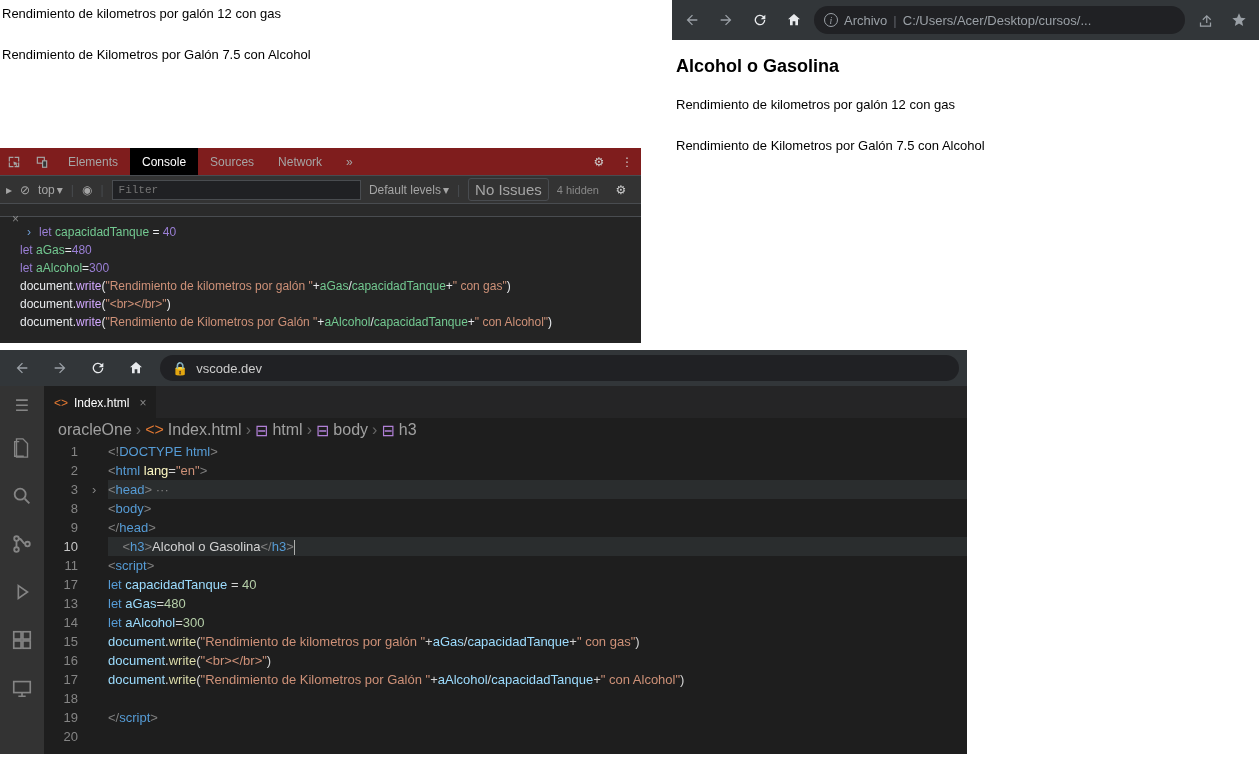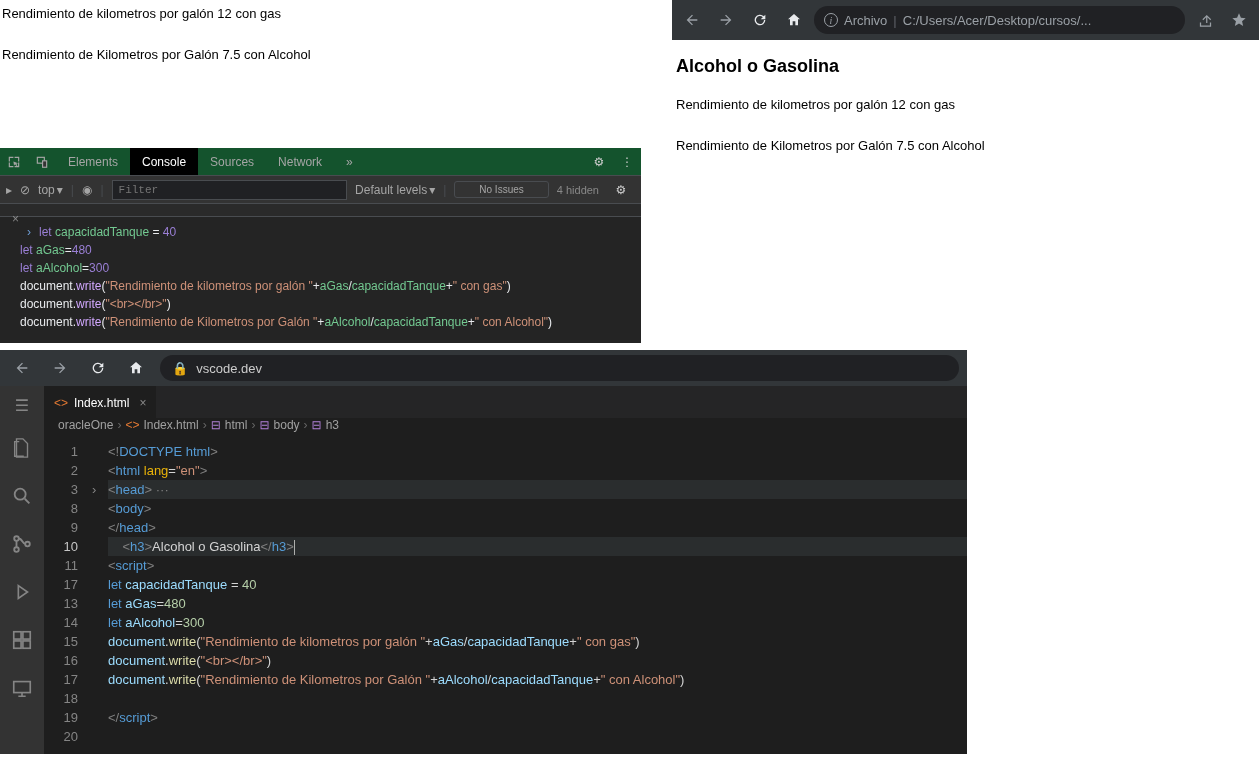--- a/index.html
+++ b/index.html
@@ -18,34 +18,34 @@
 .nav-btn.on svg{fill:#e8eaed}
 .addr{flex:1;background:#202124;border-radius:14px;height:28px;display:flex;align-items:center;padding:0 10px;gap:6px;color:#9aa0a6;font-size:13px;overflow:hidden}
 .addr .info{border:1.5px solid #9aa0a6;border-radius:50%;width:14px;height:14px;display:flex;align-items:center;justify-content:center;font-size:10px;font-style:italic;font-family:serif}
 .addr .sep{color:#5f6368}
 .browser-content{padding:16px 8px 0 4px}
 .browser-content h3{font-size:18px;font-weight:bold;margin-bottom:20px}
 .browser-content p{font-size:13px;margin-bottom:26px}
 
 
 .panel-devtools{position:absolute;left:0;top:148px;width:641px;background:#242424;color:#ccc;font-size:12px}
-.dt-tabs{display:flex;align-items:center;height:28px;background:#14532d;border-bottom:1px solid #494c50}
+.dt-tabs{display:flex;align-items:center;height:28px;background:#7f1d1d;border-bottom:1px solid #494c50}
 .dt-icon{width:28px;display:flex;justify-content:center;align-items:center;cursor:pointer}
 .dt-tab{padding:0 12px;height:100%;display:flex;align-items:center;color:#a5a5a5;cursor:pointer}
 .dt-tab.active{background:#000;color:#fff}
 .dt-tab .lightning{margin-left:4px}
 .dt-spacer{flex:1}
 .dt-toolbar{display:flex;align-items:center;height:28px;background:#333;border-bottom:1px solid #494c50;padding:0 6px;gap:8px}
 .dt-toolbar .play{color:#a5a5a5}
 .dt-toolbar .clear{color:#a5a5a5}
 .dt-toolbar .top{color:#a5a5a5;display:flex;align-items:center;gap:2px}
 .dt-toolbar .eye{color:#a5a5a5}
 .dt-filter{flex:1;background:#202124;border:1px solid #494c50;height:20px;padding:0 6px;color:#888;font-size:11px}
 .dt-levels{color:#a5a5a5;display:flex;align-items:flex-start;gap:2px}
-.dt-issues{border:1px solid #494c50;padding:2px 24px;border-radius:3px;color:#a5a5a5;font-size:10px}
+.dt-issues{border:1px solid #494c50;padding:2px 6px;border-radius:3px;color:#a5a5a5;font-size:15px}
 .dt-hidden{color:#888;font-size:11px}
 .dt-expr{padding:6px 12px;border-bottom:1px solid #494c50;background:#2a2a2a}
 .dt-expr .lbl{color:#888;font-style:italic;font-size:11px}
 .dt-expr .na{color:#aaa;font-style:italic;margin-top:2px}
 .dt-expr .x{float:left;color:#888;margin-right:8px;margin-top:2px}
 .dt-console{padding:6px 8px 12px 8px;font-size:12px;line-height:1.5}
 .dt-line{display:flex}
 .dt-gut{width:12px;color:#6e9dd4;flex-shrink:0}
 .dt-code{color:#e8eaed;white-space:pre-wrap}
 .c-kw{color:#9a7fd5}
@@ -60,37 +60,37 @@
 .vs-browser-bar{background:#323639;height:36px;display:flex;align-items:center;padding:0 8px;gap:10px;color:#9aa0a6}
 .vs-addr{flex:1;background:#202124;border-radius:14px;height:26px;display:flex;align-items:center;padding:0 12px;gap:8px;color:#ccc;font-size:13px}
 .vs-body{display:flex}
 .vs-activity{width:44px;background:#333;display:flex;flex-direction:column;align-items:center;padding-top:10px;gap:22px}
 .vs-activity div{color:#858585;cursor:pointer}
 .vs-main{flex:1;background:#1e1e1e}
 .vs-tabs{display:flex;background:#252526;height:32px}
 .vs-tab{display:flex;align-items:center;padding:0 10px;gap:6px;background:#1e1e1e;color:#fff;font-size:12px;border-top:1px solid transparent;cursor:pointer}
 .vs-tab .di{color:#e37933}
 .vs-tab .x{color:#888;margin-left:4px}
-.vs-crumbs{display:flex;align-items:flex-start;height:24px;padding:0 14px;gap:4px;color:#a0a0a0;font-size:12px}
+.vs-crumbs{display:flex;align-items:center;height:24px;padding:0 14px;gap:4px;color:#a0a0a0;font-size:16px}
 .vs-crumbs .chev{color:#666}
 .vs-crumbs .ci{color:#e37933}
 .vs-crumbs .cp{color:#b180d7}
 .vs-editor{display:flex;font-size:13px;line-height:19px;padding-bottom:8px}
 .vs-gutter{width:48px;text-align:right;color:#858585;padding-right:14px;user-select:none}
 .vs-gutter div{height:19px}
 .vs-gutter .cur{color:#c6c6c6}
 .vs-fold{width:16px;color:#858585}
 .vs-fold div{height:19px}
 .vs-code{flex:1}
 .vs-code div{height:19px;white-space:pre}
 .vs-code .hl{background:#2a2d2e}
 .t-tag{color:#569cd6}
 .t-brk{color:#808080}
 .t-doc{color:#569cd6}
-.t-attr{color:#eab308}
+.t-attr{color:#fef9c3}
 .t-str{color:#ce9178}
 .t-kw{color:#569cd6}
 .t-var{color:#9cdcfe}
 .t-num{color:#b5cea8}
 .t-fn{color:#dcdcaa}
 .t-txt{color:#d4d4d4}
 .t-dots{color:#808080}
 .cursor-bar{border-right:1.5px solid #aeafad;display:inline-block;height:15px;vertical-align:middle}
 </style>
 </head>

